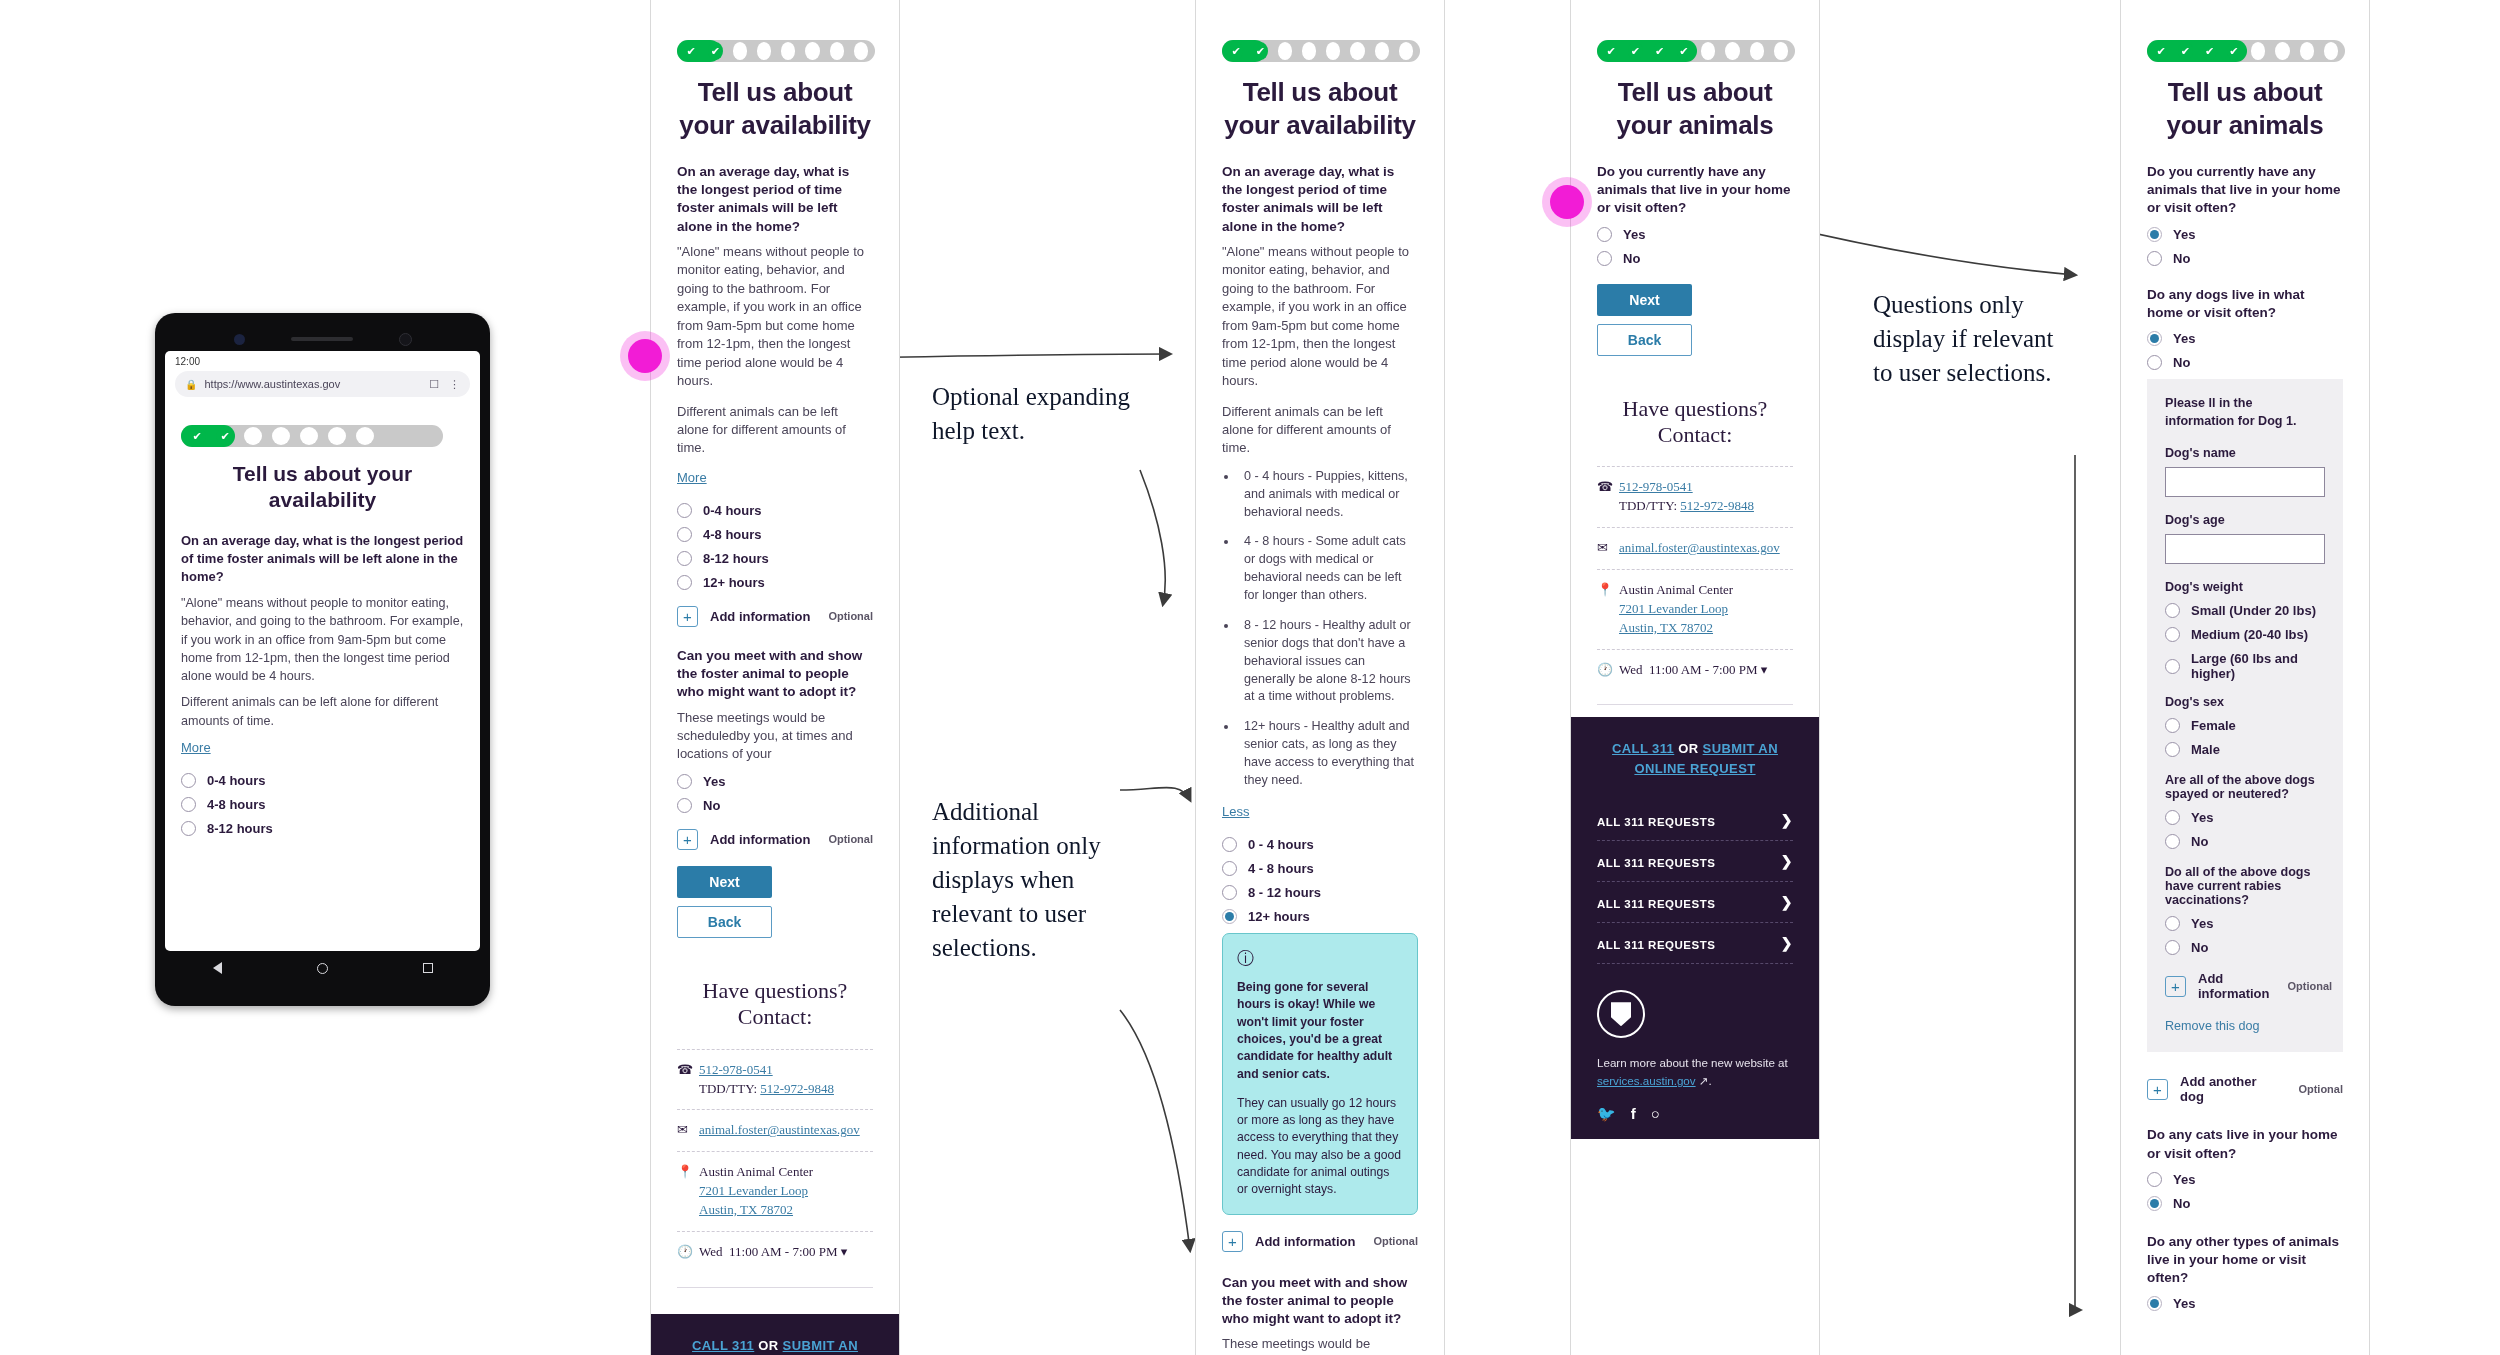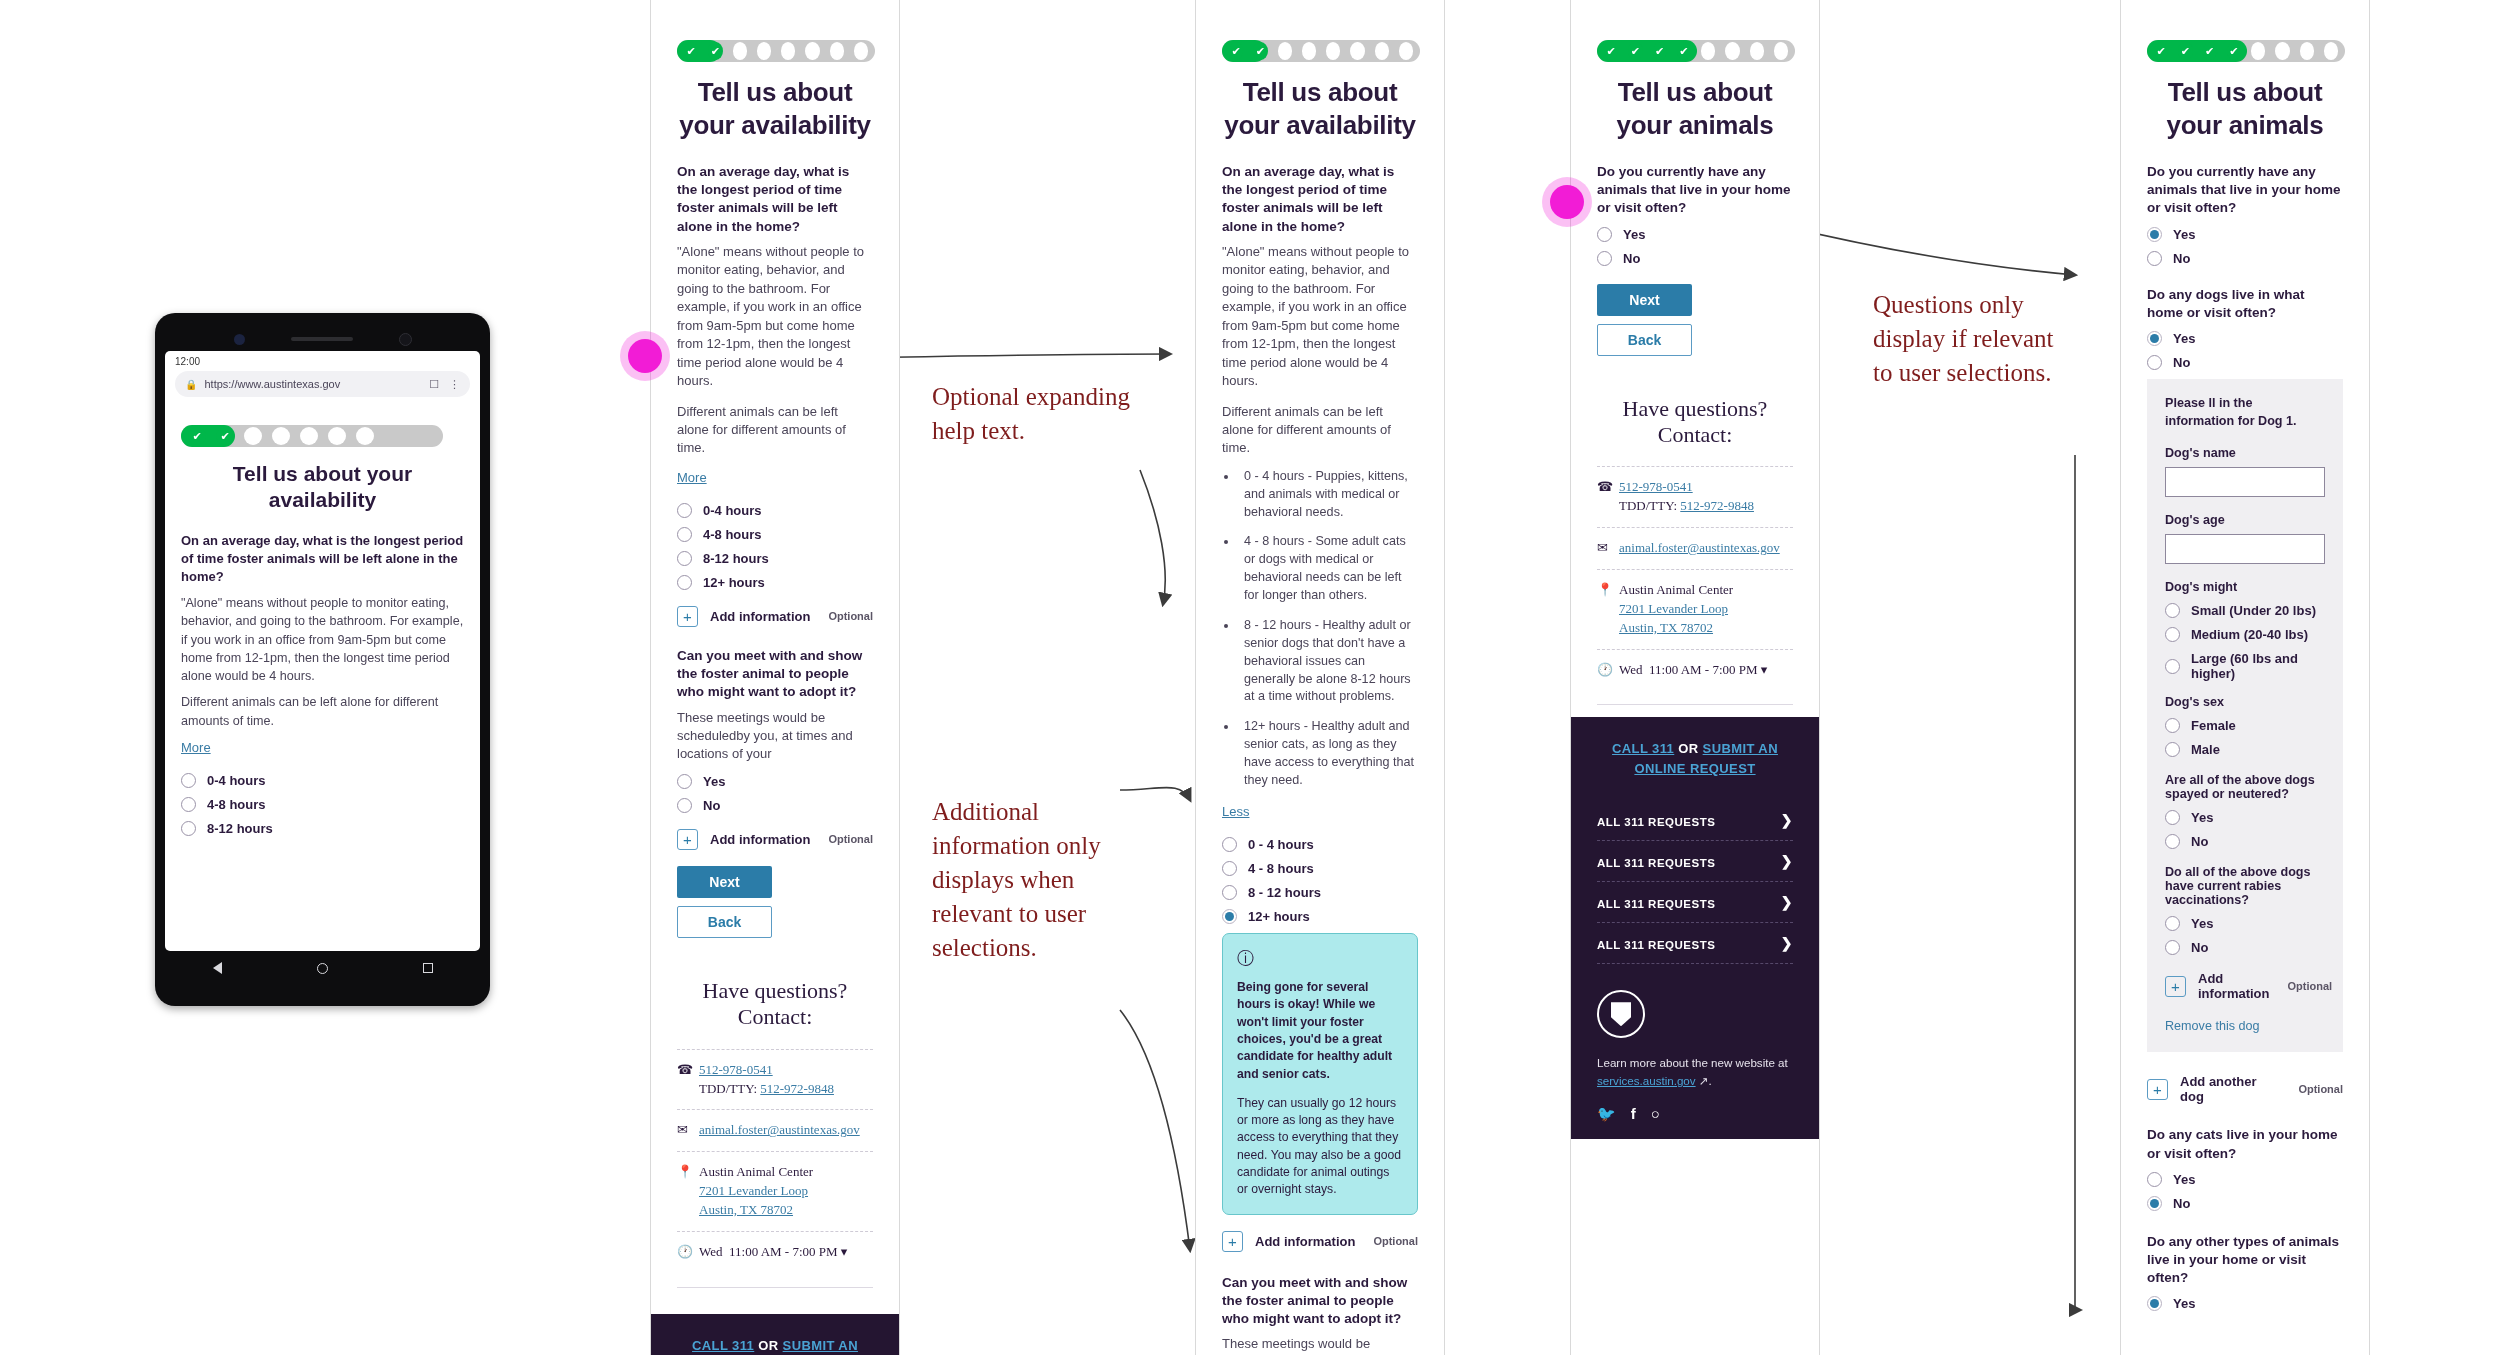--- a/index.html
+++ b/index.html
@@ -168,21 +168,21 @@
     border: 1px solid #8e879c; margin-bottom: 16px;
   }
   .remove-link {
     font-size: 12.6px; color: #3a7ca5; text-decoration: none;
     display: inline-block; margin-top: 8px; cursor: pointer;
   }
 
   
   .annot {
     position: absolute; font-family: "Liberation Serif", serif;
-    font-size: 25px; color: #7f1d1d; line-height: 1.36;
+    font-size: 25px; color: #0f172a; line-height: 1.36;
   }
   .magenta-dot {
     position: absolute; width: 34px; height: 34px; border-radius: 50%;
     background: #f21cd6; box-shadow: 0 0 0 8px rgba(242,28,214,0.28);
   }
   svg.arrows {
     position: absolute; left: 0; top: 0; width: 2500px; height: 1355px;
     pointer-events: none;
   }
 
@@ -597,21 +597,21 @@
         <span class="radio"></span>
         <span class="radio-label">No</span>
       </div>
 
       <div class="grey-card">
         <div class="note">Please  ll in the information for Dog 1.</div>
         <div class="field-label">Dog's name</div>
         <div class="text-input"></div>
         <div class="field-label">Dog's age</div>
         <div class="text-input"></div>
-        <div class="field-label">Dog's might</div>
+        <div class="field-label">Dog's weight</div>
         <div class="radio-row">
           <span class="radio"></span>
           <span class="radio-label">Small (Under 20 lbs)</span>
         </div>
         <div class="radio-row">
           <span class="radio"></span>
           <span class="radio-label">Medium (20-40 lbs)</span>
         </div>
         <div class="radio-row">
           <span class="radio"></span>

